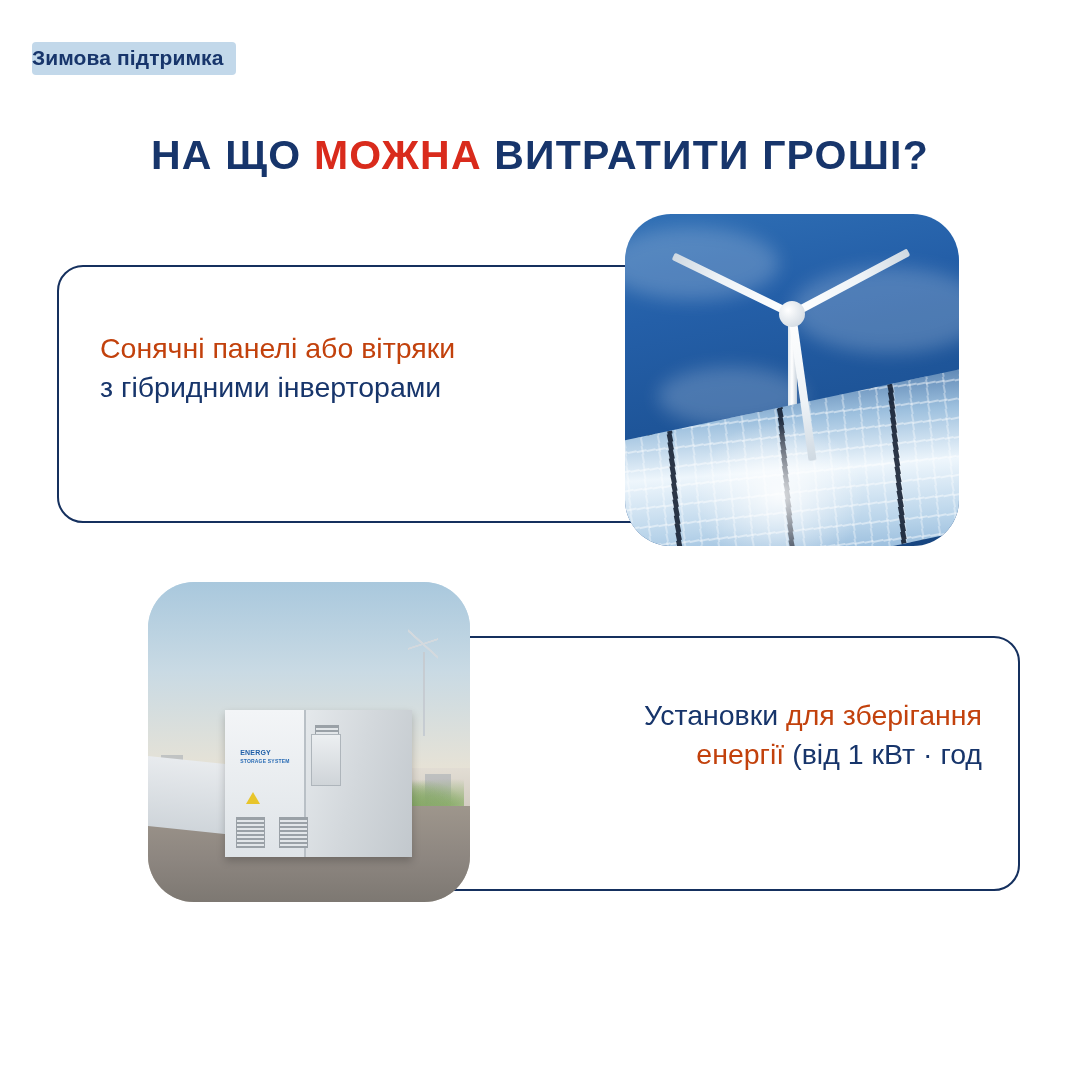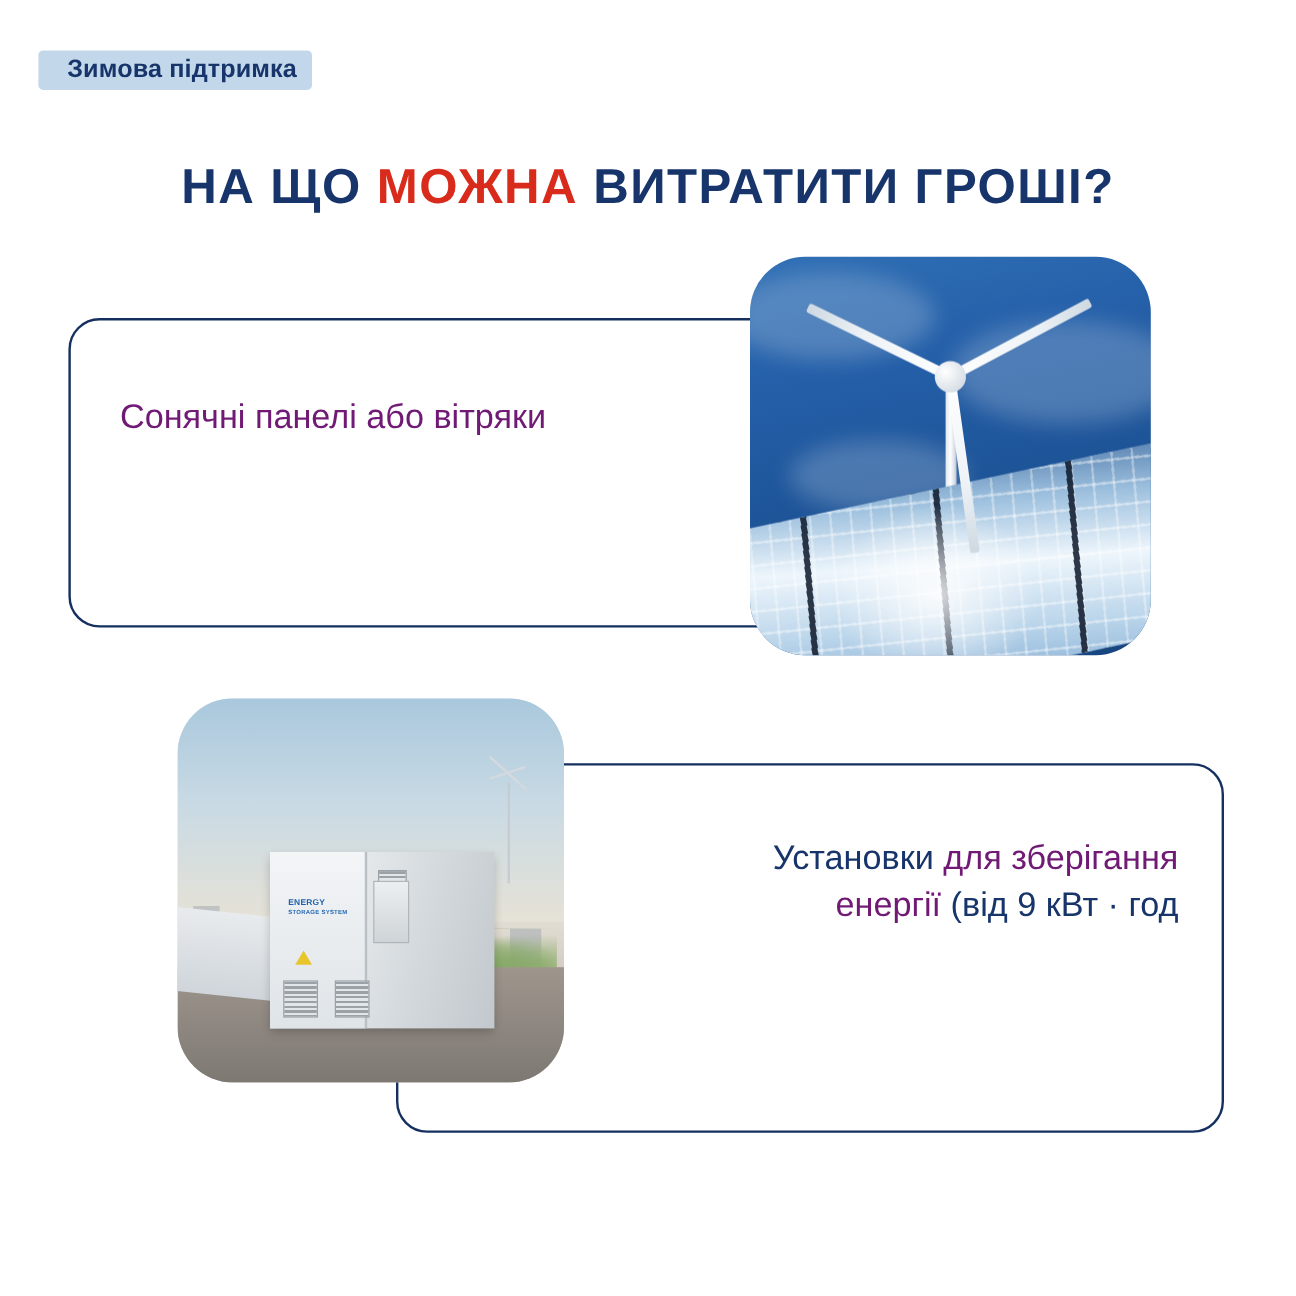--- a/index.html
+++ b/index.html
@@ -17,21 +17,21 @@
     -webkit-font-smoothing: antialiased;
   }
 
   
   #winter-tag {
     position: absolute;
     left: 32px;
     top: 42px;
     background: #c2d8ea;
     border-radius: 4px;
-    padding: 5px 12px 7px 24px;
+    padding: 5px 12px 7px 0;
     font-size: 21px;
     font-weight: bold;
     color: #17356b;
     letter-spacing: 0.1px;
     line-height: 1;
   }
 
   
   #headline {
     position: absolute;
@@ -61,32 +61,32 @@
     left: 57px;
     top: 265px;
     width: 700px;
     height: 258px;
   }
   
   #card-storage {
     left: 330px;
     top: 636px;
     width: 690px;
-    height: 308px;
+    height: 255px;
   }
 
   .card-text {
     position: absolute;
     font-size: 28.5px;
     line-height: 1.37;
     font-weight: normal;
     color: #17356b;
     white-space: nowrap;
   }
-  .card-text .t-red { color: #701a75; }
+  .card-text .t-red { color: #c2410c; }
   #solar-text {
     left: 41px;
     top: 62px;
   }
   #storage-text {
     right: 36px;
     top: 58px;
     text-align: right;
   }
 
@@ -294,40 +294,41 @@
 
 <div id="winter-tag">
   <span>Зимова підтримка</span>
 </div>
 
 <h1 id="headline"><span>НА ЩО </span><span class="hl-red">МОЖНА</span><span> ВИТРАТИТИ ГРОШІ?</span></h1>
 
 <div class="card" id="card-solar">
   <div class="card-text" id="solar-text">
     <div class="t-red">Сонячні панелі або вітряки</div>
+    <div>з гібридними інверторами</div>
   </div>
 </div>
 
 <div class="photo" id="photo-wind">
   <div class="cloud" style="left:-6%; top:4%; width:52%; height:22%;"></div>
   <div class="cloud" style="right:-8%; top:16%; width:58%; height:26%;"></div>
   <div class="cloud" style="left:10%; top:46%; width:44%; height:18%;"></div>
   <div id="wind-mast"></div>
   <div class="blade" id="blade-1"></div>
   <div class="blade" id="blade-2"></div>
   <div class="blade" id="blade-3"></div>
   <div id="wind-hub"></div>
   <div id="solar-array"></div>
   <div id="solar-glare"></div>
 </div>
 
 <div class="card" id="card-storage">
   <div class="card-text" id="storage-text">
     <div><span>Установки </span><span class="t-red">для зберігання</span></div>
-    <div><span class="t-red">енергії</span><span> (від 9 кВт · год</span></div>
+    <div><span class="t-red">енергії</span><span> (від 1 кВт · год</span></div>
   </div>
 </div>
 
 <div class="photo" id="photo-storage">
   <div id="st-sky"></div>
   <div class="st-skyline" style="left:4%;  width:7%;  height:16%;"></div>
   <div class="st-skyline" style="left:13%; width:5%;  height:11%;"></div>
   <div class="st-skyline" style="left:44%; width:6%;  height:19%;"></div>
   <div class="st-skyline" style="left:72%; width:5%;  height:14%;"></div>
   <div class="st-skyline" style="left:86%; width:8%;  height:10%;"></div>

